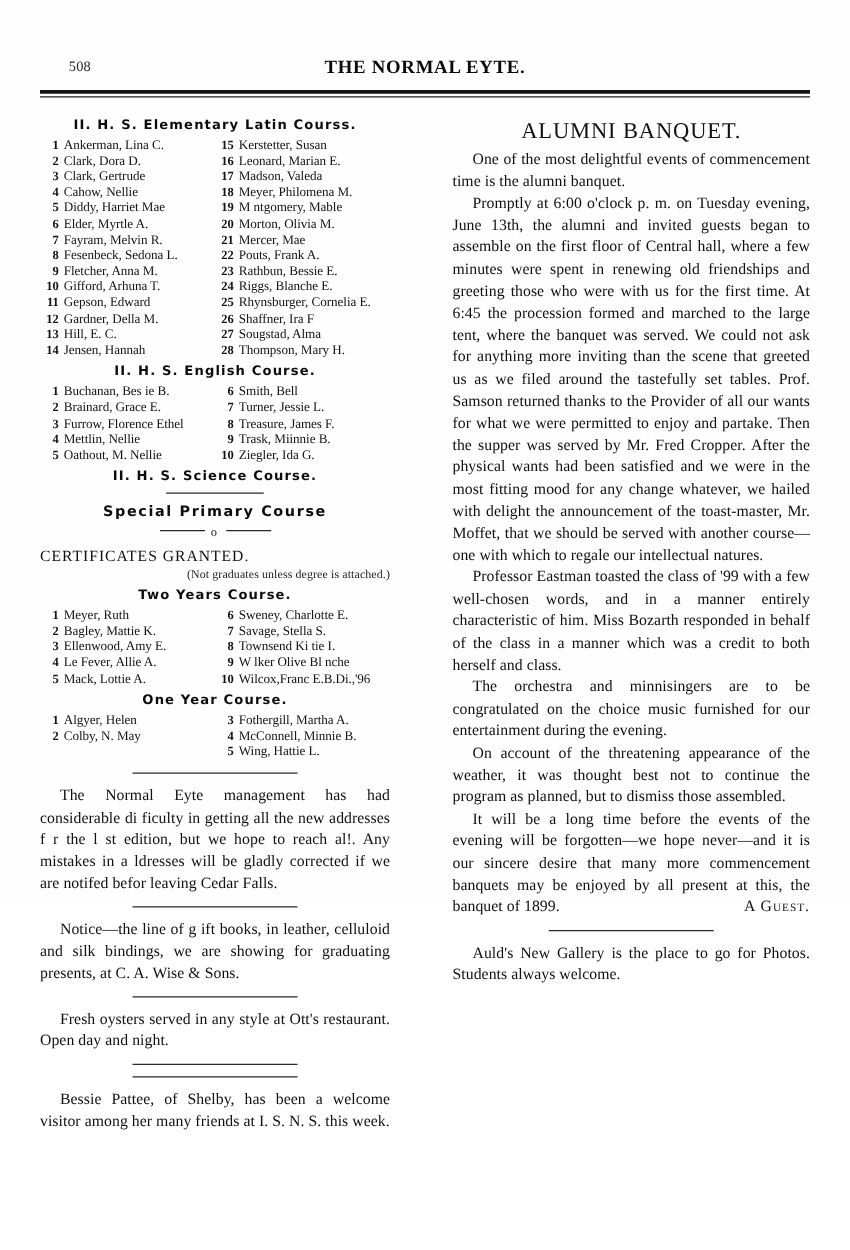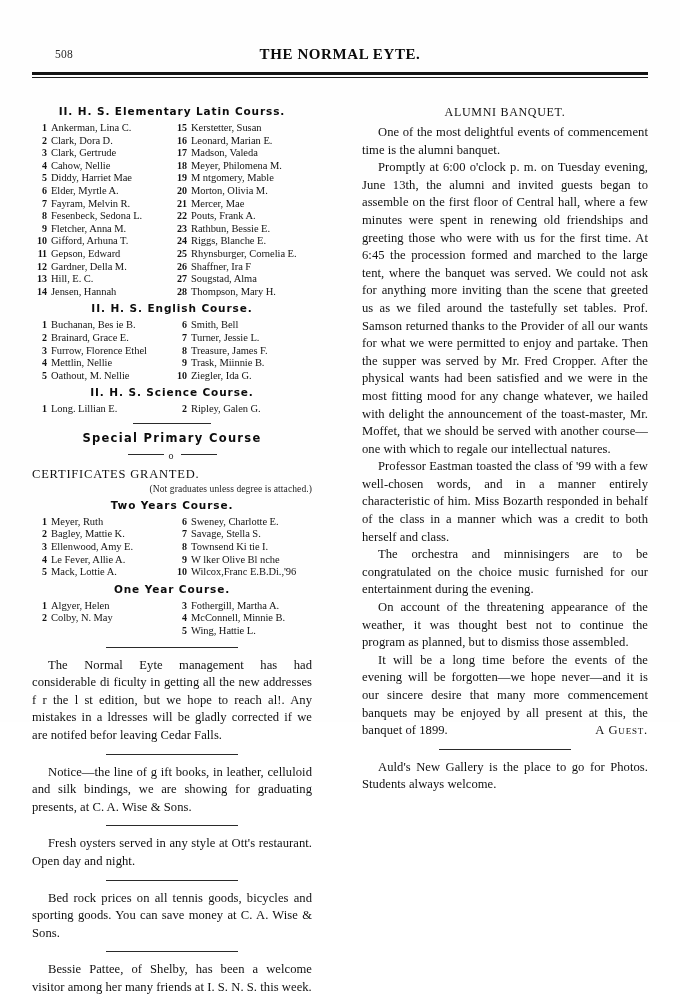--- a/index.html
+++ b/index.html
@@ -50,21 +50,21 @@
     margin-top: 4px;
     border-top: 3px solid #141414;
     border-bottom: 1px solid #1c1c1c;
     height: 2px;
     box-sizing: content-box;
   }
 
   
   .columns {
     display: flex;
-    margin-top: 27px;
+    margin-top: 16px;
     height: 890px;
   }
   .col {
     width: 288px;
     box-sizing: border-box;
   }
   .col-left { padding-right: 8px; }
   .gutter { width: 40px; }
   .col-right { padding-left: 2px; }
 
@@ -92,21 +92,21 @@
   }
   .head-small-note {
     text-align: right;
     font-size: 9.5px;
     letter-spacing: 0.1px;
     margin: 0 0 5px 0;
     color: #1b1b1b;
   }
   .head-article {
     text-align: center;
-    font-size: 12px;
+    font-size: 18px;
     letter-spacing: 0.7px;
     margin: 0 0 4px 0;
     color: #111;
   }
 
   
   .namelist {
     display: flex;
     margin-bottom: 4px;
   }
@@ -241,28 +241,20 @@
         <div class="half namecol">
           <div class="nameitem"><span class="num">6</span><span>Smith, Bell</span></div>
           <div class="nameitem"><span class="num">7</span><span>Turner, Jessie L.</span></div>
           <div class="nameitem"><span class="num">8</span><span>Treasure, James F.</span></div>
           <div class="nameitem"><span class="num">9</span><span>Trask, Miinnie B.</span></div>
           <div class="nameitem"><span class="num">10</span><span>Ziegler, Ida G.</span></div>
         </div>
       </div>
 
       <div class="head-gothic">II. H. S. Science Course.</div>
-      <div class="namelist">
-        <div class="half namecol">
-          <div class="nameitem"><span class="num">1</span><span>Long. Lillian E.</span></div>
-        </div>
-        <div class="half namecol">
-          <div class="nameitem"><span class="num">2</span><span>Ripley, Galen G.</span></div>
-        </div>
-      </div>
 
       <div class="rule-short"></div>
 
       <div class="head-gothic spaced">Special Primary Course</div>
 
       <div class="dinkus"><span class="bar"></span>o<span class="bar"></span></div>
 
       <div class="head-roman">CERTIFICATES GRANTED.</div>
       <div class="head-small-note">(Not graduates unless degree is attached.)</div>
 
@@ -301,21 +293,20 @@
 
       <p class="body">The Normal Eyte management has had considerable di ficulty in getting all the new addresses f r the l st edition, but we hope to reach al!. Any mistakes in a ldresses will be gladly corrected if we are notifed befor leaving Cedar Falls.</p>
       <div class="rule-mid"></div>
 
       <p class="body">Notice—the line of g ift books, in leather, celluloid and silk bindings, we are showing for graduating presents, at C. A. Wise &amp; Sons.</p>
       <div class="rule-mid"></div>
 
       <p class="body">Fresh oysters served in any style at Ott's restaurant.   Open day and night.</p>
       <div class="rule-mid"></div>
 
-      <p class="body">Bed rock prices on all tennis goods, bicycles and sporting goods.   You can save money at C. A. Wise &amp; Sons.</p>
       <div class="rule-mid"></div>
 
       <p class="body">Bessie Pattee, of Shelby, has been a welcome visitor among her many friends at I. S. N. S. this week.</p>
     </div>
 
     <div class="gutter"></div>
 
     <div class="col col-right">
       <div class="head-article">ALUMNI BANQUET.</div>
 

